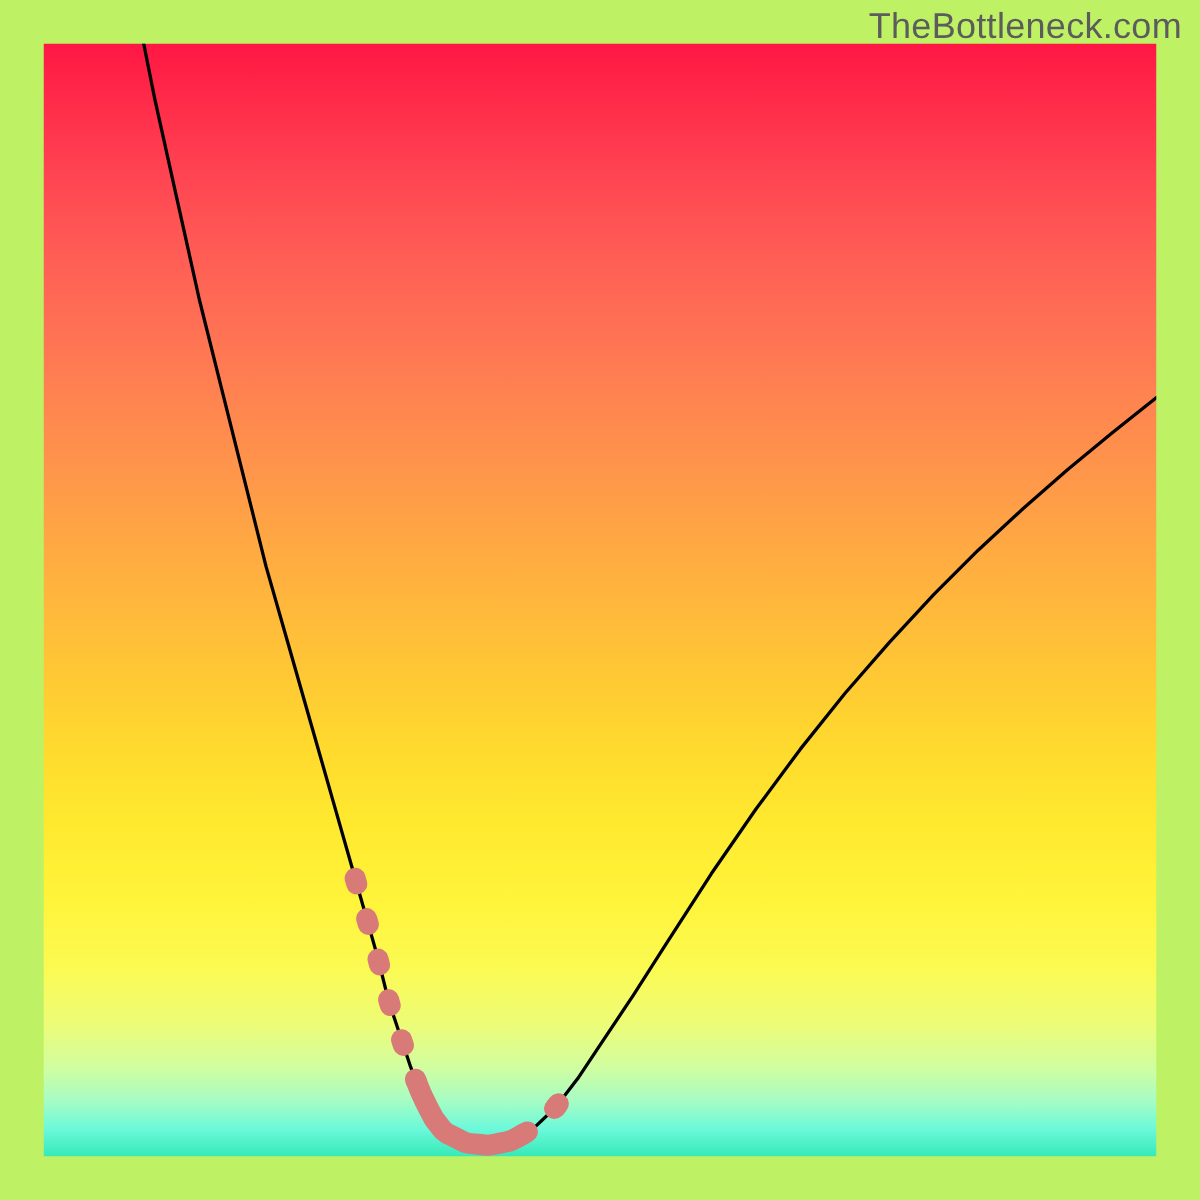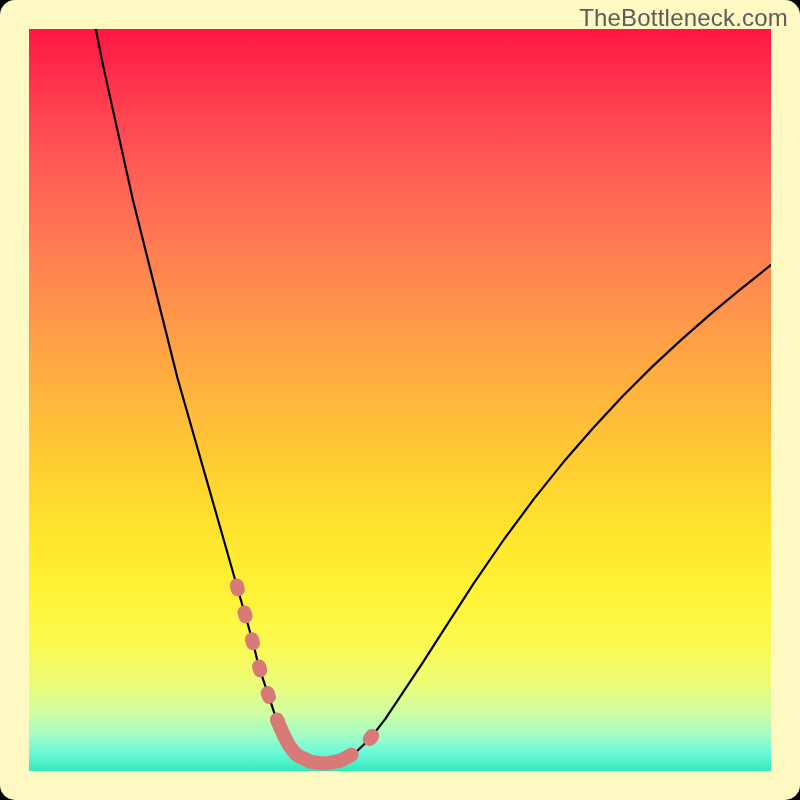--- a/index.html
+++ b/index.html
@@ -10,22 +10,21 @@
     background: #000;
     overflow: hidden;
     font-family: Arial, Helvetica, sans-serif;
   }
   .frame {
     position: absolute;
     top: 0;
     left: 0;
     width: 800px;
     height: 800px;
-    background: #fef9c3;
-    border-radius: 15px;
+    background: #bef264;
   }
   .plot {
     position: absolute;
     top: 29px;
     left: 29px;
     width: 742px;
     height: 742px;
     overflow: hidden;
   }
   .gradient {

